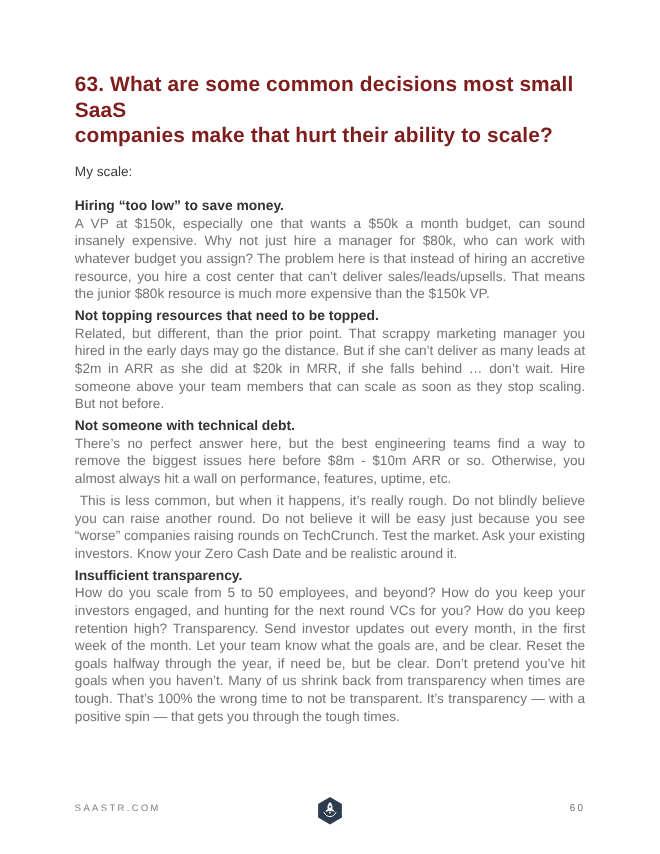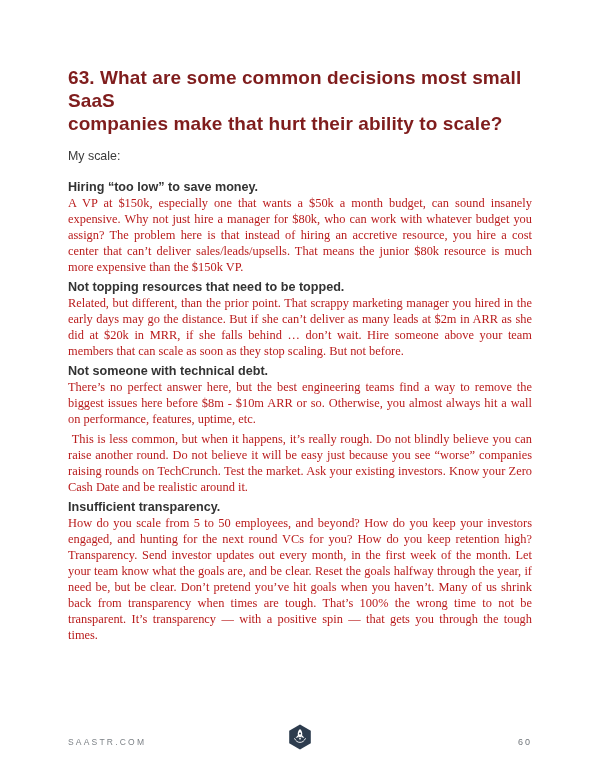--- a/index.html
+++ b/index.html
@@ -38,32 +38,31 @@
   .sec-head {
     font-size: 12.6px;
     line-height: 16px;
     font-weight: 700;
     color: #333333;
   }
   .sec-body {
     font-size: 12.4px;
     line-height: 16px;
     text-align: justify;
-    color: #b91c1c;
-    font-family: Liberation Serif, serif;
+    color: #737373;
   }
   .footer {
     position: absolute;
     left: 68px;
     right: 68px;
     top: 729px;
     height: 18px;
     display: flex;
     justify-content: space-between;
-    align-items: flex-end;
+    align-items: flex-start;
   }
   .footer-site {
     font-size: 8.5px;
     letter-spacing: 2.2px;
     color: #7c8186;
   }
   .footer-page {
     font-size: 9px;
     letter-spacing: 2px;
     color: #6f7479;

